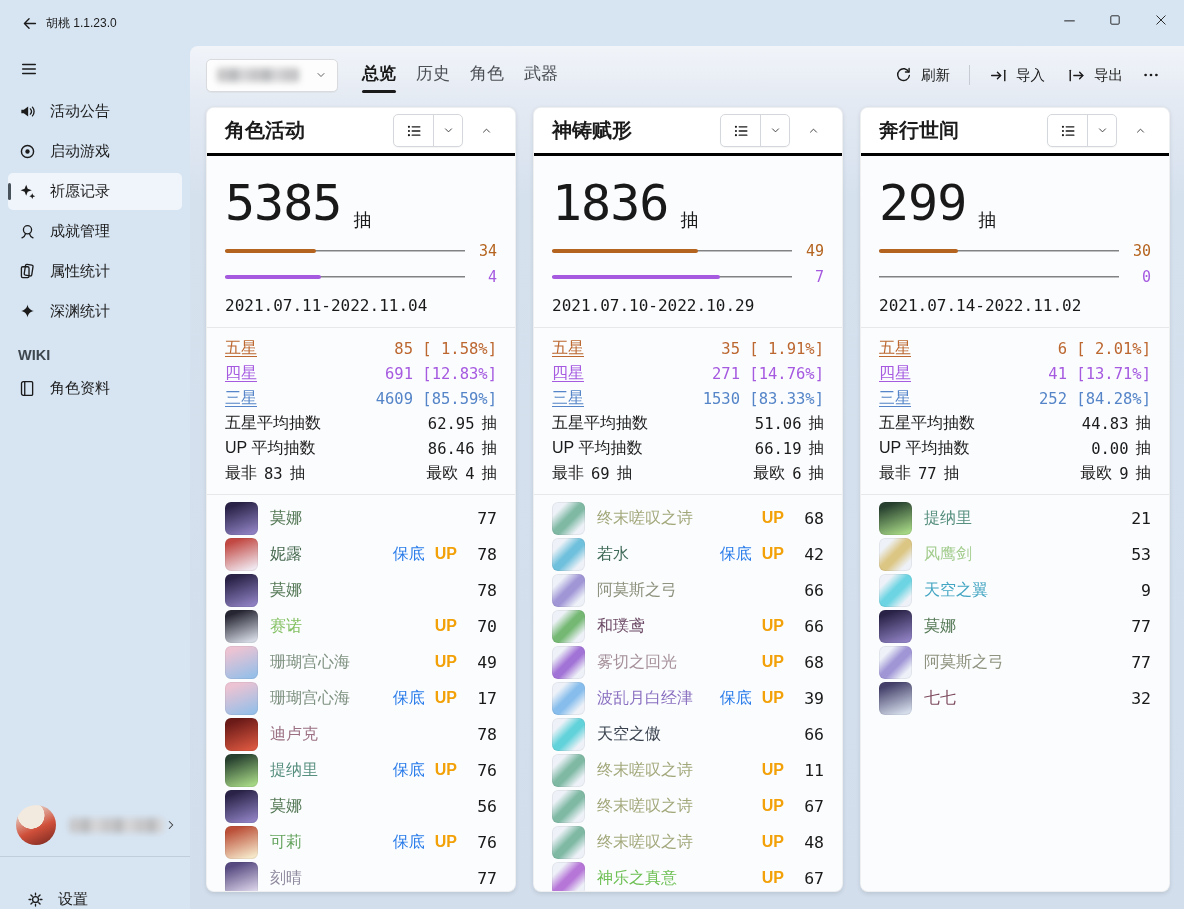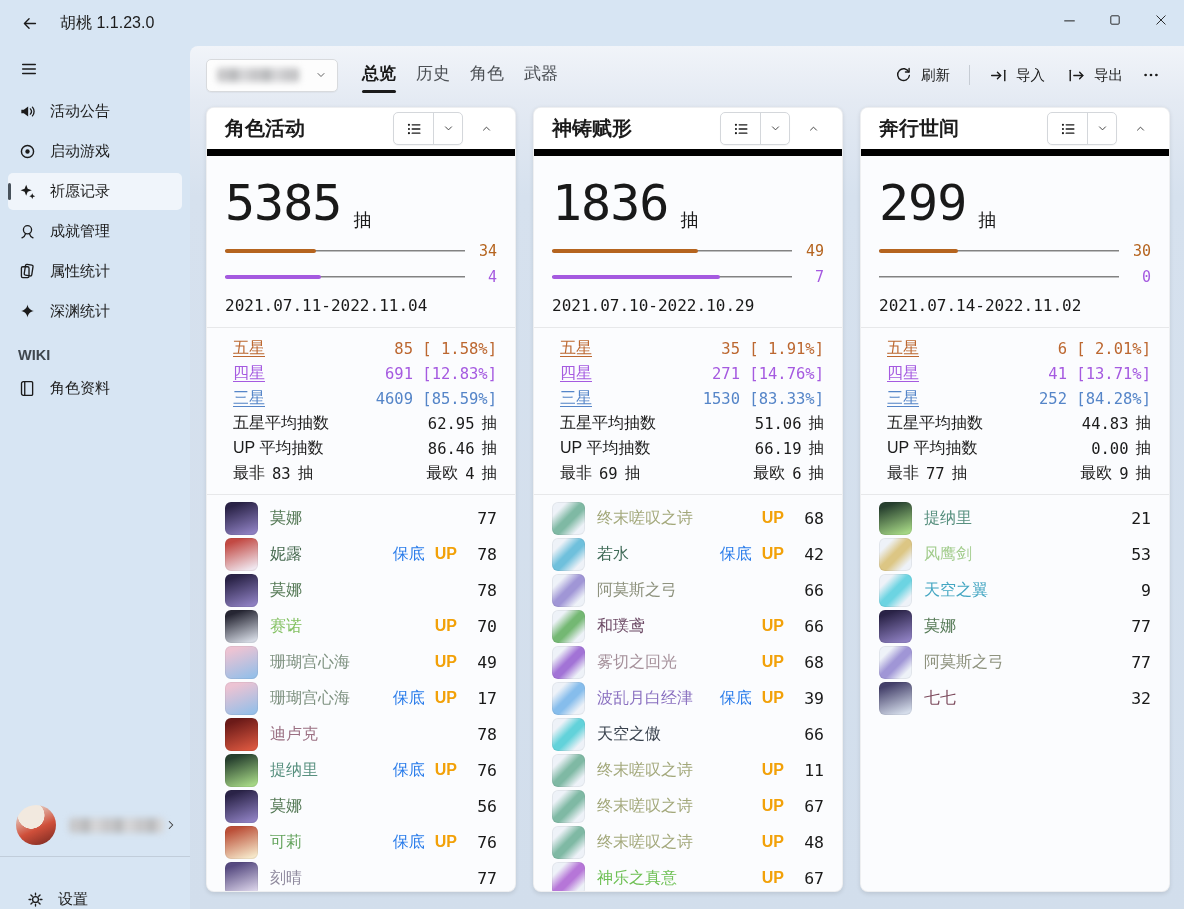--- a/index.html
+++ b/index.html
@@ -9,21 +9,21 @@
     background:#d7e5f3;
     color:#1b1b1b;
     position:relative;
     -webkit-font-smoothing:antialiased;
   }
   svg { display:block; }
 
   
   .titlebar { height:46px; display:flex; align-items:center; position:relative; }
   .back-btn { width:34px; height:30px; margin-left:12px; display:flex; align-items:center; justify-content:center; border-radius:5px; cursor:pointer; }
-  .app-title { font-size:16px; margin-left:14px; }
+  .app-title { font-size:12px; }
   .win-controls { position:absolute; right:0; top:0; display:flex; }
   .win-btn { width:46px; height:40px; display:flex; align-items:center; justify-content:center; cursor:pointer; }
 
   
   .app { display:flex; height:863px; }
   .sidebar { width:190px; position:relative; flex:none; }
   .main {
     flex:1; border-top-left-radius:8px; overflow:hidden;
     background:linear-gradient(180deg,#f1f4f9 0px,#e4eaf3 55px,#d6e1ee 150px,#d2deec 100%);
   }
@@ -63,21 +63,21 @@
   .tab.selected::after { content:""; position:absolute; left:10px; right:10px; bottom:2px; height:3px; border-radius:2px; background:#1b1b1b; }
   .tb-actions { margin-left:auto; display:flex; align-items:center; }
   .tb-btn { display:flex; align-items:center; gap:8px; padding:6px 11px; border-radius:5px; font-size:14.5px; cursor:pointer; }
   .tb-divider { width:1px; height:20px; background:#c6ccd4; margin:0 8px; }
   .more-btn { width:34px; height:30px; display:flex; align-items:center; justify-content:center; border-radius:5px; cursor:pointer; }
 
   
   .cards { display:flex; gap:17px; padding:9px 16px 0; height:794px; }
   .card { width:310px; flex:none; display:flex; flex-direction:column; background:#fbfcfe;
     border:1px solid rgba(0,0,0,.05); border-radius:8px; overflow:hidden; box-shadow:0 1.5px 4px rgba(0,0,0,.10); }
-  .card-header { height:48px; flex:none; background:#fff; display:flex; align-items:center; padding:0 14px 0 18px; border-bottom:7px solid #000000; }
+  .card-header { height:48px; flex:none; background:#fff; display:flex; align-items:center; padding:0 14px 0 18px; border-bottom:3px solid #000000; }
   .card-title { font-size:20px; font-weight:bold; }
   .card-header .spacer { flex:1; }
   .split-btn { height:33px; display:flex; align-items:stretch; background:#fff; border:1px solid #d4d7db; border-radius:5px; overflow:hidden; box-shadow:0 1px 1px rgba(0,0,0,.04); }
   .split-btn .seg1 { width:39px; display:flex; align-items:center; justify-content:center; cursor:pointer; }
   .split-btn .seg-div { width:1px; background:#d4d7db; }
   .split-btn .seg2 { width:28px; display:flex; align-items:center; justify-content:center; cursor:pointer; }
   .collapse-btn { width:30px; height:28px; margin-left:8px; display:flex; align-items:center; justify-content:center; border-radius:5px; cursor:pointer; }
   .card-body { flex:1; padding:8px 18px 0; overflow:hidden; }
 
   .total-row { display:flex; align-items:flex-end; margin-top:10px; }
@@ -87,21 +87,21 @@
   .bars { margin-top:10px; }
   .bar-row { display:flex; align-items:center; height:18px; margin-bottom:8px; }
   .bar-track { flex:1; height:5px; position:relative;
     background:linear-gradient(#828282,#828282) 50% 50% / 100% 1.5px no-repeat; }
   .bar-fill { position:absolute; left:0; top:0.5px; height:4px; border-radius:2px; }
   .bar-val { width:32px; text-align:right; font-family:"DejaVu Sans Mono", monospace; font-size:15px; }
 
   .date-range { font-family:"DejaVu Sans Mono", monospace; font-size:16px; margin:10px 0 12px; color:#191919; }
   .card-divider { height:1px; background:#e7e8ea; margin:0 -18px; }
 
-  .stats { padding:8px 0;margin-left:8px; }
+  .stats { padding:8px 0; }
   .stat-row { display:flex; align-items:center; height:25px; font-size:16px; }
   .stat-label { white-space:pre; }
   .stat-label.link { text-decoration:underline; text-underline-offset:3px; cursor:pointer; }
   .stat-val { margin-left:auto; font-family:"DejaVu Sans Mono", monospace; font-size:15.5px; white-space:pre; }
   .stat-unit { font-size:15.5px; margin-left:7px; }
 
   .items { padding-top:5px; }
   .item-row { display:flex; align-items:center; height:36px; cursor:pointer; }
   .item-icon { width:33px; height:33px; border-radius:6px; flex:none; margin-right:12px; box-shadow:0 0 0 1px rgba(0,0,0,.05) inset; }
   .item-name { font-size:16px; }

